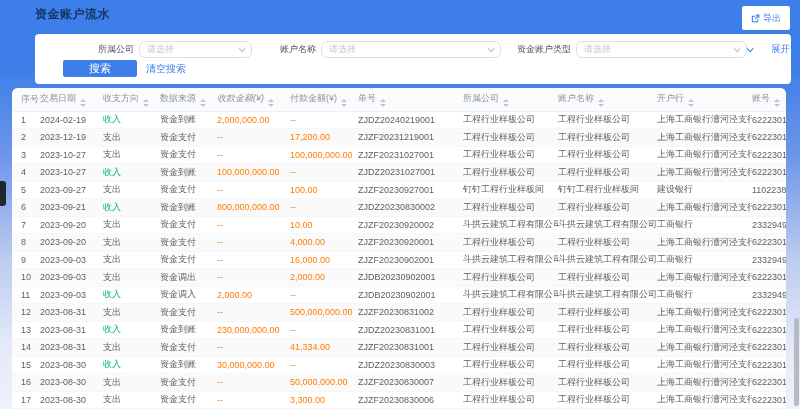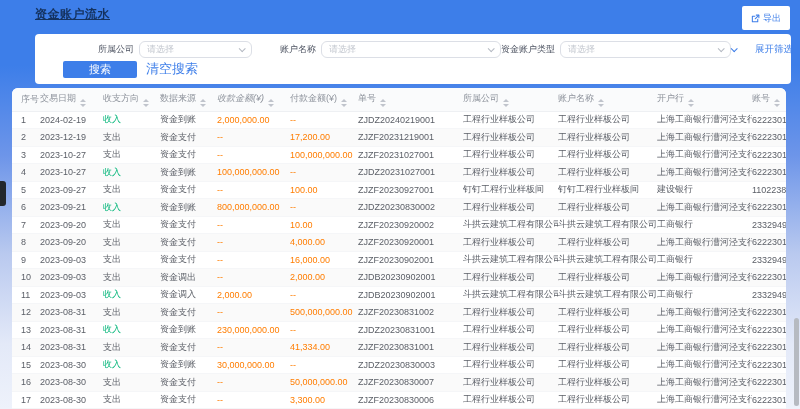--- a/index.html
+++ b/index.html
@@ -10,47 +10,47 @@
   *{margin:0;padding:0;box-sizing:border-box;}
   html,body{width:800px;height:409px;overflow:hidden;}
   body{
     font-family:"Liberation Sans","DejaVu Sans",sans-serif;
     background:linear-gradient(180deg,#3d7ee9 0%,#3d7ee9 16%,#6d95e9 38%,#b9c9ef 62%,#e3e9f8 84%,#eef2fb 100%);
     position:relative;
     color:#5a5e66;
   }
   
   .topbar{position:absolute;left:0;top:0;width:800px;height:28px;}
-  .page-title{position:absolute;left:35px;top:6px;font-size:12px;font-weight:bold;color:#14325f;letter-spacing:.5px;text-decoration:underline;}
+  .page-title{position:absolute;left:35px;top:6px;font-size:12px;font-weight:bold;color:#14325f;letter-spacing:.5px;}
   .export-btn{position:absolute;right:10px;top:6px;height:18px;background:#fff;border:none;border-radius:2px;
     color:var(--accent);font-size:9px;display:flex;align-items:center;gap:3px;padding:12px 9px;cursor:pointer;
     font-family:inherit;}
   .export-btn svg{display:block;}
   
   .filter-card{position:absolute;left:35px;top:34px;right:9px;height:50px;background:#fff;border-radius:4px;}
   .filter-row{display:flex;align-items:center;padding:7px 0 0 63px;}
   .fgroup{display:flex;align-items:center;}
   .fgroup.g2{margin-left:28px;}
-  .fgroup.g3{margin-left:0;}
+  .fgroup.g3{margin-left:16px;}
   .flabel{font-size:9px;color:#4e5462;margin-right:5px;white-space:nowrap;}
   .fselect{height:17px;border:1px solid #dcdfe6;border-radius:6px;background:#fff;display:flex;align-items:center;
     padding:0 7px;cursor:pointer;}
   .g1 .fselect{width:113px;}
   .g2 .fselect{width:180px;}
   .g3 .fselect{width:171px;}
   .ph{font-size:9px;color:#c3c7cf;flex:1;white-space:nowrap;overflow:hidden;}
   .chev{width:5px;height:5px;border-right:1px solid #b5bac3;border-bottom:1px solid #b5bac3;
     transform:rotate(45deg) translateY(-1px);flex:none;}
   .expand-link{margin-left:auto;margin-right:13px;display:flex;align-items:center;gap:19px;color:var(--accent);
     font-size:9.5px;cursor:pointer;white-space:nowrap;text-decoration:none;}
   .expand-link .chev{border-color:var(--accent);}
   .btn-row{position:absolute;left:28px;top:26px;display:flex;align-items:center;}
   .search-btn{width:74px;height:17px;background:var(--accent);color:#fff;border:none;border-radius:2px;
     font-size:11px;cursor:pointer;font-family:inherit;}
-  .clear-btn{margin-left:9px;background:transparent;border:none;color:var(--accent);font-size:13px;cursor:pointer;
+  .clear-btn{margin-left:9px;background:transparent;border:none;color:var(--accent);font-size:10px;cursor:pointer;
     font-family:inherit;white-space:nowrap;}
   
   .table-card{position:absolute;left:12px;top:88px;width:774px;bottom:0;background:#fff;
     border-radius:6px 6px 0 0;overflow:hidden;}
   table{border-collapse:collapse;table-layout:fixed;width:780px;}
   th,td{text-align:left;font-size:9px;white-space:nowrap;overflow:hidden;font-weight:normal;padding:0;}
   thead th{height:23px;color:#8e939c;background:#fafbfc;border-bottom:1px solid #eef0f3;}
   th:first-child,td:first-child{padding-left:9px;}
   tbody td{height:17.5px;color:#5a5e66;border-bottom:1px solid #f5f6f8;}
   tbody tr:nth-child(even){background:#fafafa;}

